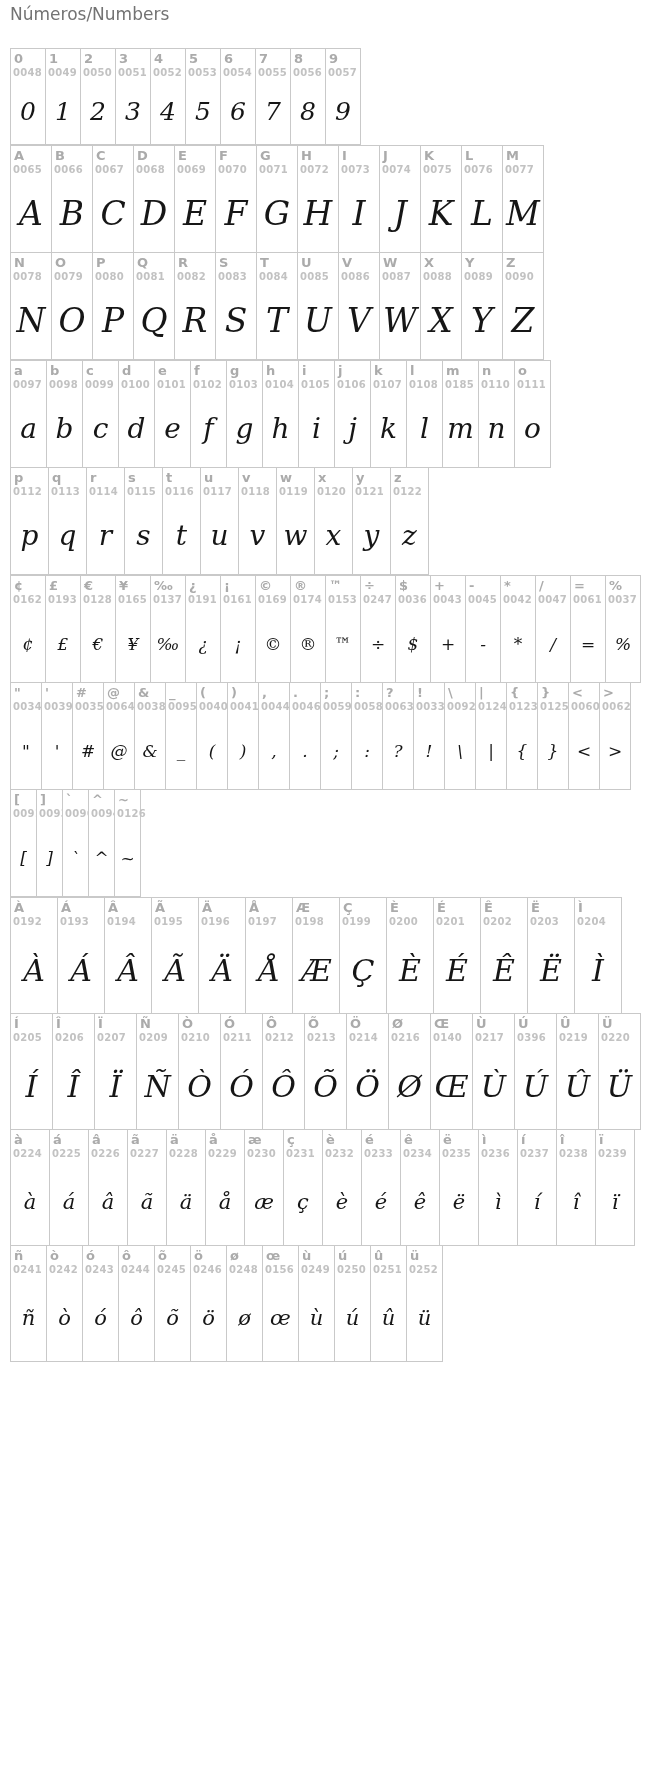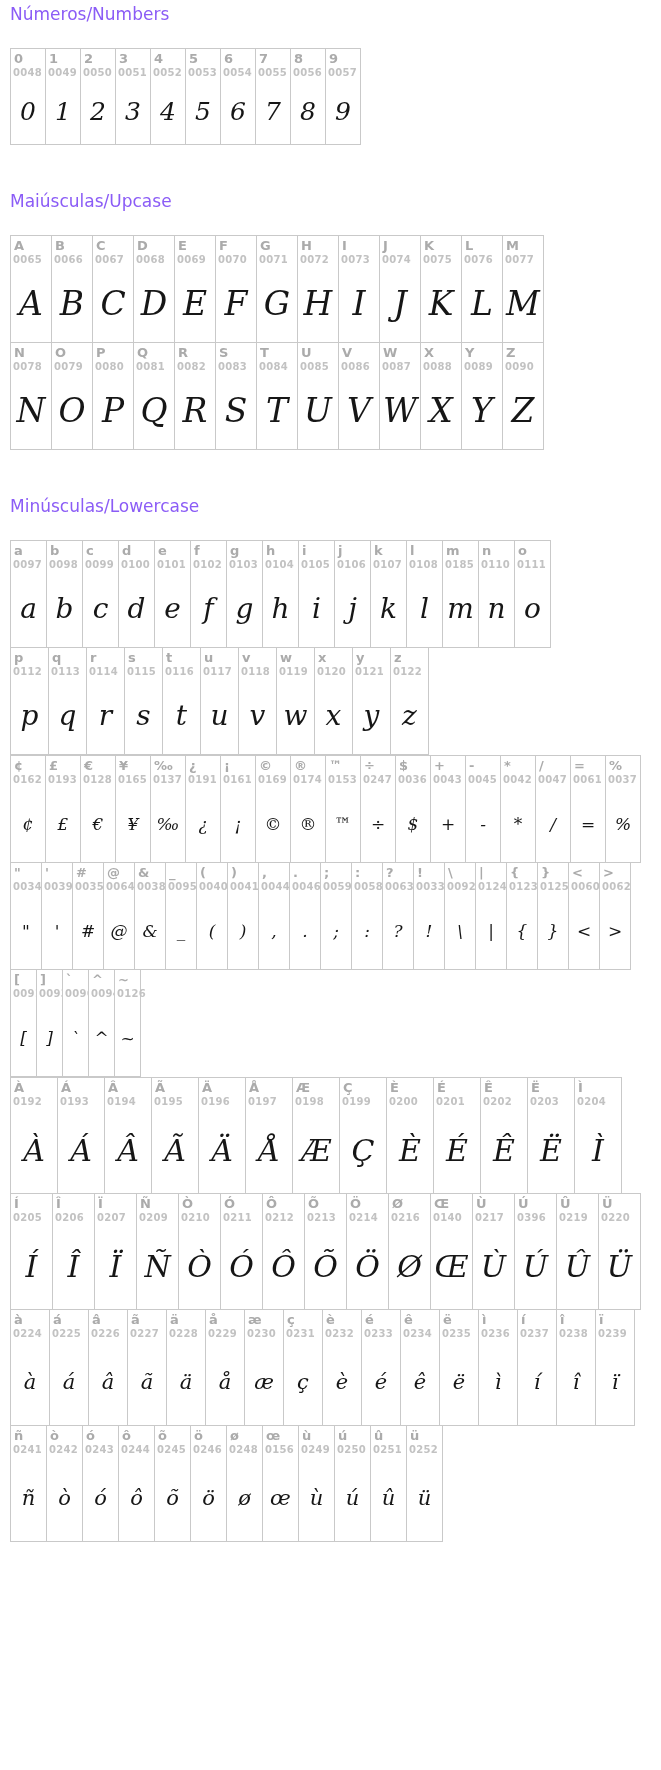--- a/index.html
+++ b/index.html
@@ -1,18 +1,18 @@
 <!DOCTYPE html>
 <html><head>
 <meta charset="utf-8">
 <style>
   html,body{margin:0;padding:0;background:#ffffff;}
   body{width:661px;padding:2px 0 30px 10px;box-sizing:border-box;
        font-family:"DejaVu Sans",sans-serif;}
-  h2.section-title{font-size:17px;font-weight:400;color:#8b5cf6;
+  h2.section-title{font-size:17px;font-weight:400;color:#737373;
        margin:46px 0 24px 0;}
   section:first-of-type h2.section-title{margin-top:2px;}
   .rows{display:block;}
   .row{display:flex;}
   .row + .row{margin-top:-1px;}
   .cell{border:1px solid #c9c9c9;box-sizing:border-box;background:#fff;
         display:flex;flex-direction:column;flex:0 0 auto;}
   .cell + .cell{margin-left:-1px;}
   .cell-char{font-size:13px;font-weight:bold;color:#ababab;
         line-height:15px;padding:2px 0 0 3px;white-space:nowrap;}
@@ -104,21 +104,20 @@
         <div class="cell">
           <div class="cell-char">9</div>
           <div class="cell-code">0057</div>
           <div class="cell-glyph">9</div>
         </div>
       </div>
     </div>
 </section>
 
 <section class="s1">
-  <h2 class="section-title">Maiúsculas/Upcase</h2>
   <div class="rows">
       <div class="row">
         <div class="cell">
           <div class="cell-char">A</div>
           <div class="cell-code">0065</div>
           <div class="cell-glyph">A</div>
         </div>
         <div class="cell">
           <div class="cell-char">B</div>
           <div class="cell-code">0066</div>
@@ -244,21 +243,20 @@
         <div class="cell">
           <div class="cell-char">Z</div>
           <div class="cell-code">0090</div>
           <div class="cell-glyph">Z</div>
         </div>
       </div>
     </div>
 </section>
 
 <section class="s2">
-  <h2 class="section-title">Minúsculas/Lowercase</h2>
   <div class="rows">
       <div class="row">
         <div class="cell">
           <div class="cell-char">a</div>
           <div class="cell-code">0097</div>
           <div class="cell-glyph">a</div>
         </div>
         <div class="cell">
           <div class="cell-char">b</div>
           <div class="cell-code">0098</div>

